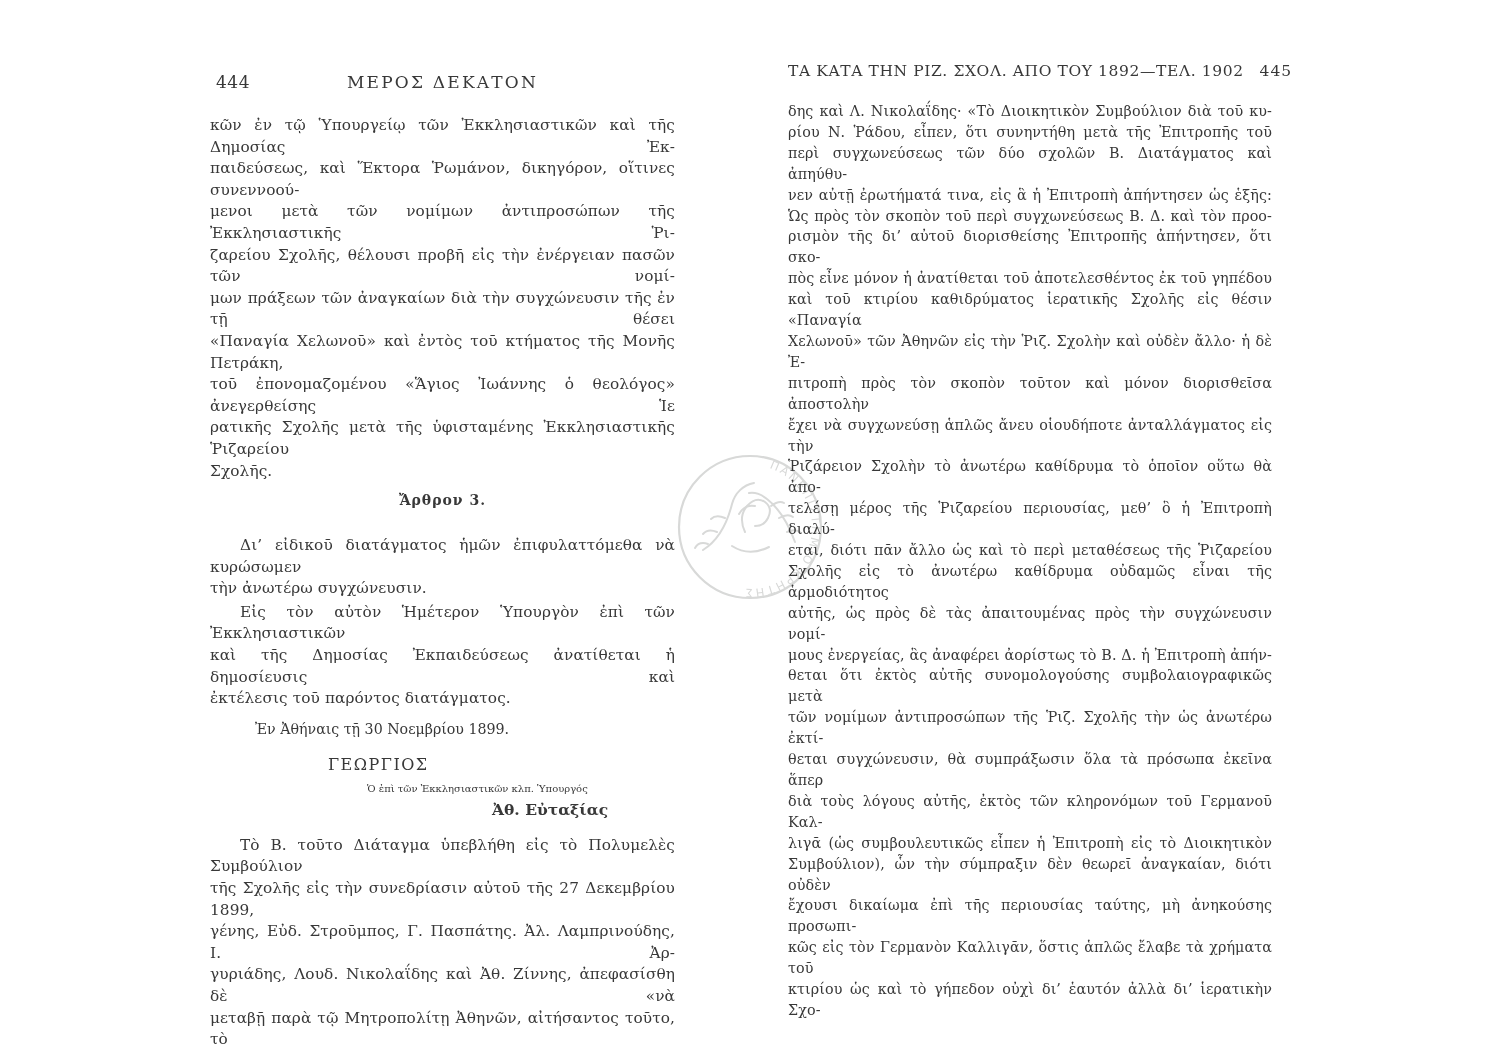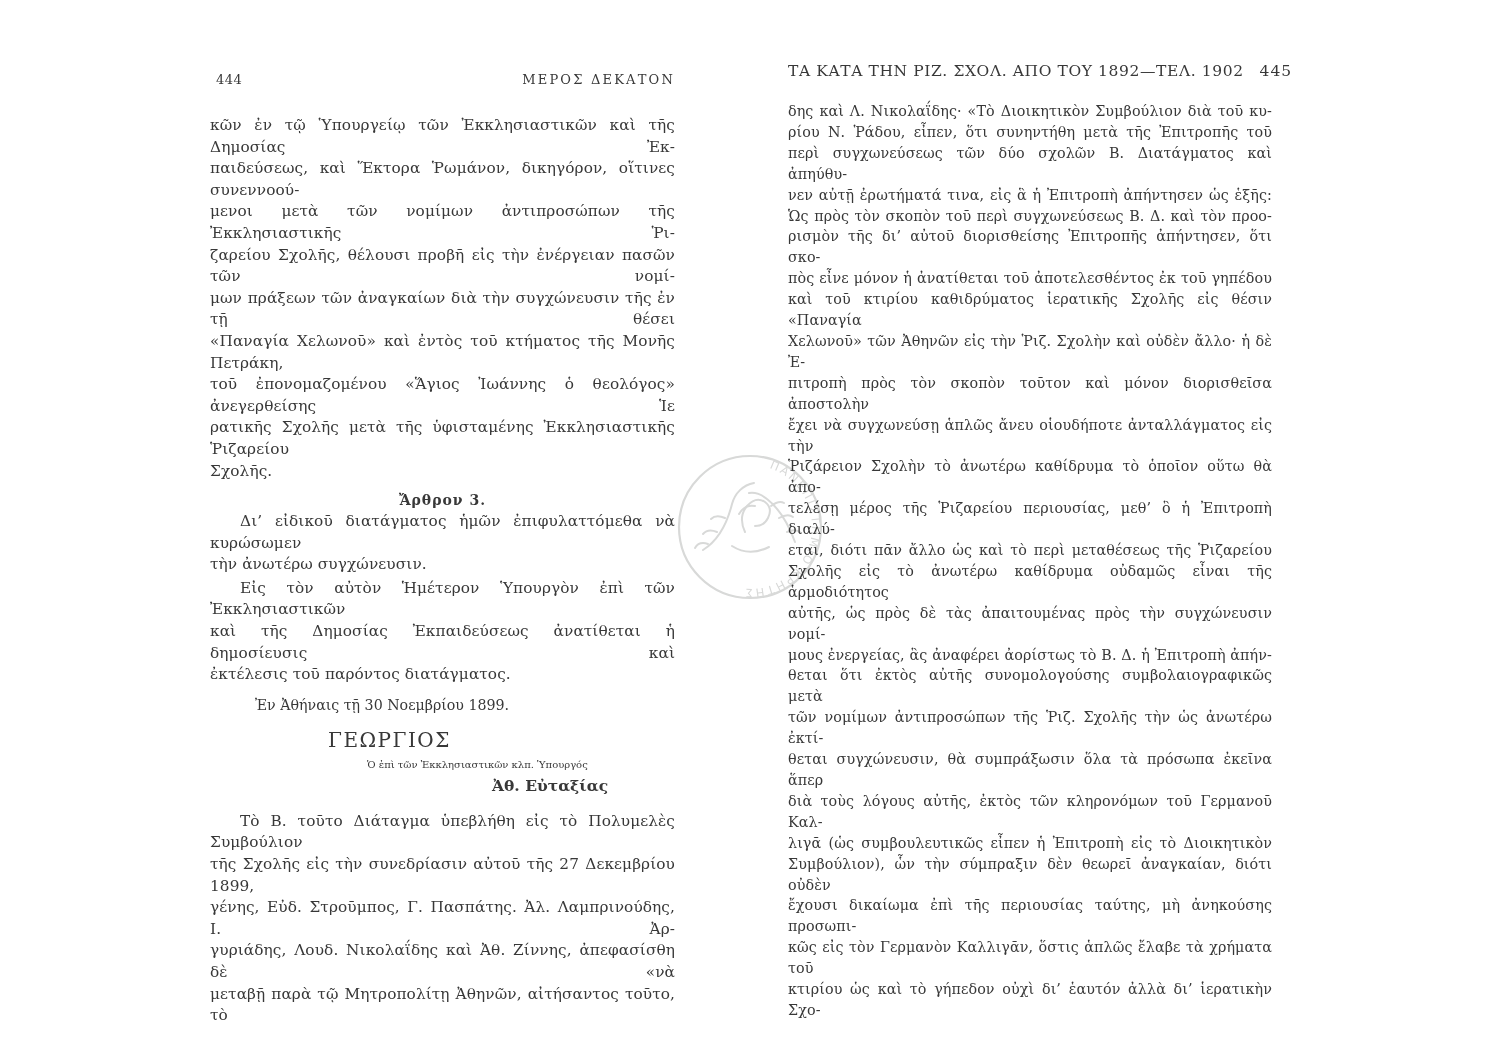--- a/index.html
+++ b/index.html
@@ -15,23 +15,23 @@
   .scan { position:absolute; inset:0; background:#ffffff; }
 
   
   .page-col { position:absolute; }
   #left-page  { left:210px; top:72px;  width:465px; }
   #right-page { left:788px; top:62px;  width:484px; }
 
   .running-head {
     position:relative;
     height:20px;
-    font-size:13px;
+    font-size:17px;
     letter-spacing:2.2px;
-    text-align:right;
+    text-align:center;
     white-space:nowrap;
   }
   .running-head .pagenum-left {
     position:absolute; left:6px; top:0; letter-spacing:0.5px;
   }
   .running-head-right {
     height:20px; font-size:15.5px; letter-spacing:0.6px;
     text-align:center; white-space:nowrap;
   }
   .running-head-right .pagenum-right { margin-left:16px; letter-spacing:1px; }
@@ -53,33 +53,33 @@
   #left-para1 { margin-top:23px; }
 
   .article-heading {
     margin-top:7px;
     text-align:center;
     font-weight:bold;
     font-size:14px;
     line-height:22px;
     letter-spacing:1px;
   }
-  #left-para2 { margin-top:0; }
+  #left-para2 { margin-top:24px; }
   #left-para3 { margin-top:2px; }
 
   .dateline {
     margin-top:9px;
     margin-left:45px;
     font-size:14.2px;
     line-height:20px;
   }
 
   .sig-king {
     margin-top:15px; margin-left:118px;
-    font-size:20px; letter-spacing:1.5px; line-height:21px;
+    font-size:16px; letter-spacing:1.5px; line-height:21px;
   }
   .sig-title {
     margin-top:4px; margin-left:157px;
     font-size:10px; line-height:19px;
     white-space:nowrap;
   }
   .sig-name {
     margin-top:2px; margin-left:282px;
     font-size:15.5px; font-weight:bold; line-height:20px;
   }

